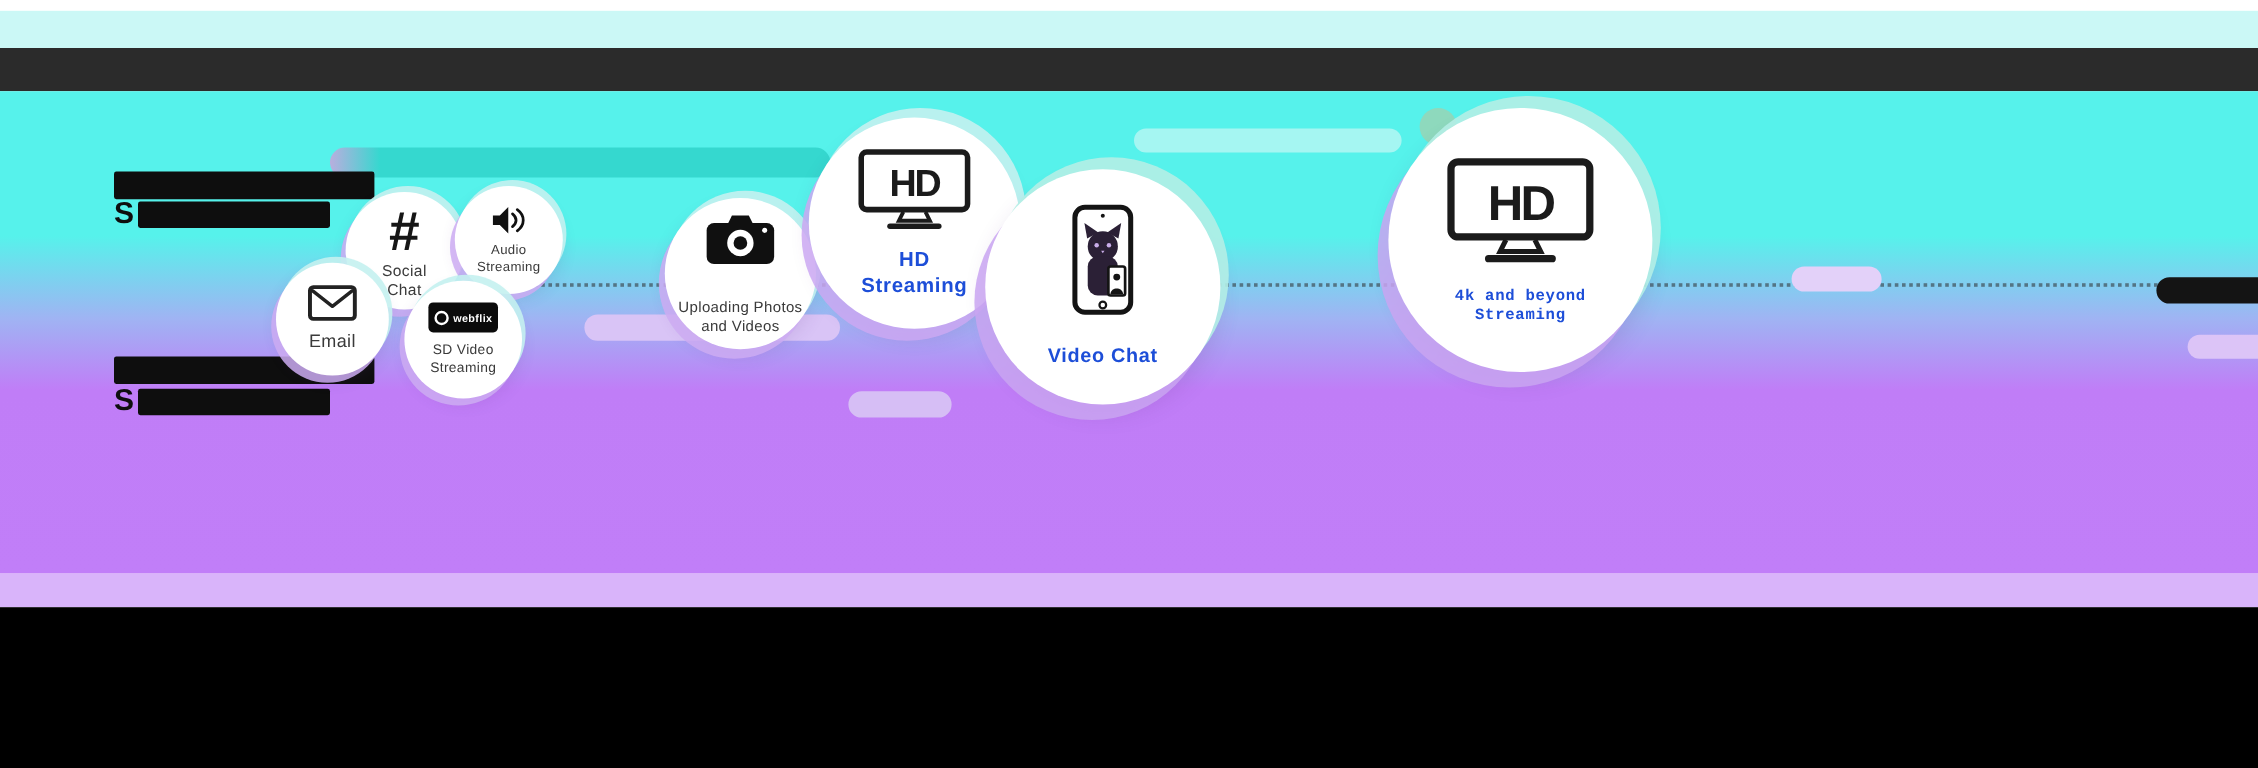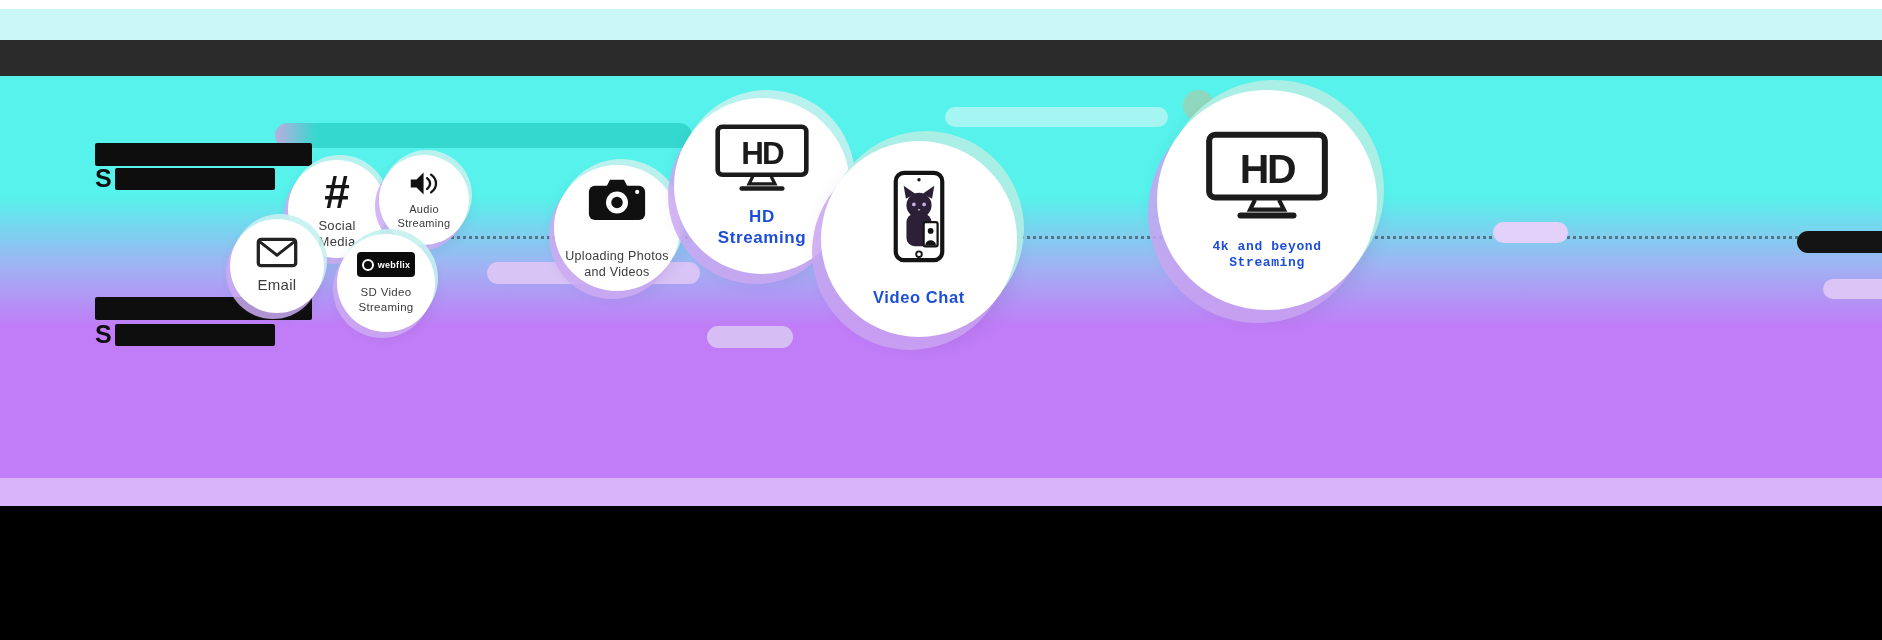--- a/index.html
+++ b/index.html
@@ -74,21 +74,21 @@
   <div class="redact-row" style="left:95px;top:297px;">
     <div class="redact-bar" style="width:217px;height:23px;"></div>
   </div>
   <div class="redact-row" style="left:95px;top:323px;">
     <span class="redact-prefix">S</span>
     <div class="redact-bar" style="width:160px;height:22px;"></div>
   </div>
 
   <div class="bubble" style="left:288px;top:160px;width:98px;height:98px;gap:3px;z-index:2;">
     <div class="hash-icon">#</div>
-    <div class="label" style="width:62px;font-size:13px;">Social Media</div>
+    <div class="label" style="width:62px;font-size:13px;">Social Chat</div>
   </div>
 
   <div class="bubble" style="left:379px;top:155px;width:90px;height:90px;gap:6px;z-index:3;">
     <svg width="30" height="27" viewBox="0 0 34 30">
       <path d="M2,10.5 h6.5 l8,-8 v25 l-8,-8 H2 z" fill="#111"></path>
       <path d="M20.5,9 c4.5,3.5 4.5,8.5 0,12" stroke="#111" stroke-width="2.6" fill="none" stroke-linecap="round"></path>
       <path d="M25,5 c7.5,5.5 7.5,14.5 0,20" stroke="#111" stroke-width="2.6" fill="none" stroke-linecap="round"></path>
     </svg>
     <div class="label" style="width:62px;font-size:11px;">Audio Streaming</div>
   </div>

